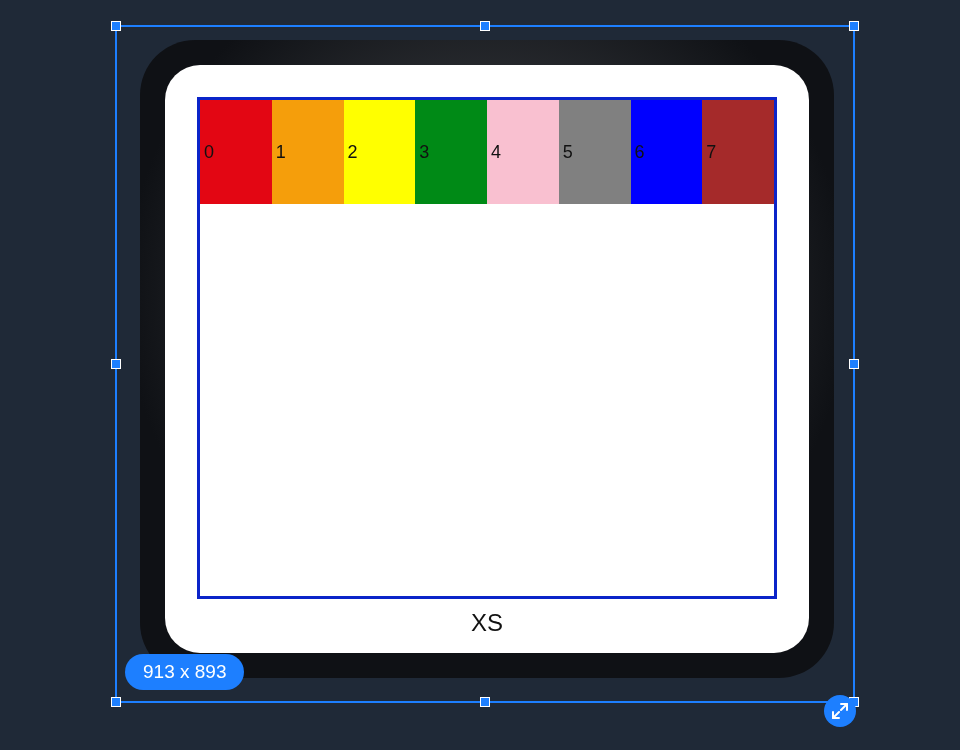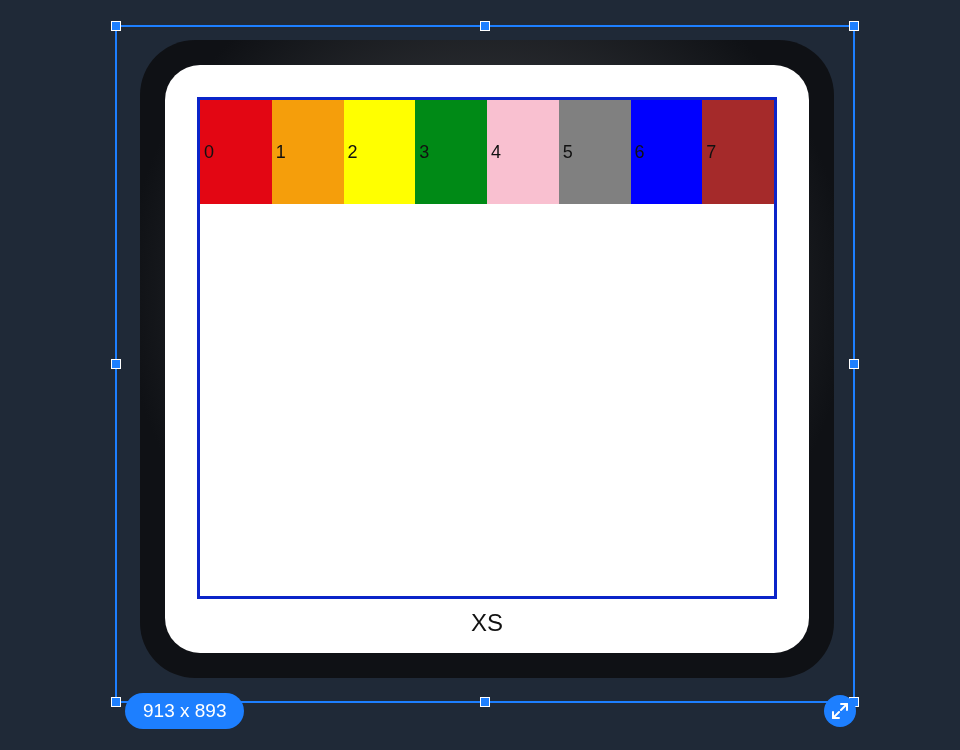--- a/index.html
+++ b/index.html
@@ -87,21 +87,21 @@
       font-size: 24px;
       padding: 10px 0 4px;
       color: #111;
       font-weight: 400;
     }
 
     
     .size-badge {
       position: absolute;
       left: 125px;
-      top: 693px;
+      top: 654px;
       background: #1d7fff;
       color: #ffffff;
       font-size: 19px;
       padding: 7px 18px;
       border-radius: 20px;
       white-space: nowrap;
     }
 
     
     .expand-circle {

